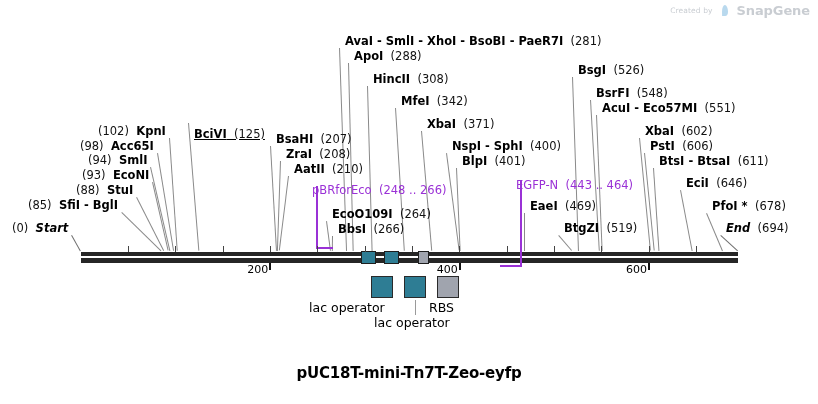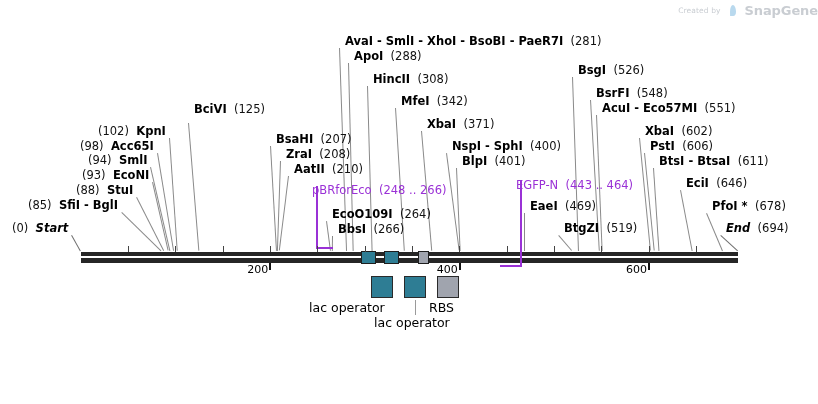--- a/index.html
+++ b/index.html
@@ -18,21 +18,21 @@
   }
   #map-root {
     position: absolute;
     left: 0; top: 0;
     width: 818px;
     height: 404px;
   }
   
   .watermark {
     position: absolute;
-    right: 0;
+    right: 8px;
     top: 3px;
     display: flex;
     align-items: center;
     gap: 9px;
     user-select: none;
     margin-left: 33px;
   }
   .watermark .wm-created {
     font-size: 7.5px;
     color: #c9cdd2;
@@ -239,21 +239,21 @@
       <div class="axis-tick" style="left: 648.512px; top: 245.5px; width: 1px; height: 6px; background: rgb(68, 68, 68);"></div>
     </div>
   <div id="labels-layer">
       <div class="site-label terminus" style="left: 12px; top: 222px;"><span class="pos">(0)&nbsp;&nbsp;</span><span class="nm">Start</span></div>
       <div class="site-label" style="left: 28px; top: 199px;"><span class="pos">(85)&nbsp;&nbsp;</span><span class="nm">SfiI  -  BglI</span></div>
       <div class="site-label" style="left: 76px; top: 184px;"><span class="pos">(88)&nbsp;&nbsp;</span><span class="nm">StuI</span></div>
       <div class="site-label" style="left: 82px; top: 169px;"><span class="pos">(93)&nbsp;&nbsp;</span><span class="nm">EcoNI</span></div>
       <div class="site-label" style="left: 88px; top: 154px;"><span class="pos">(94)&nbsp;&nbsp;</span><span class="nm">SmlI</span></div>
       <div class="site-label" style="left: 80px; top: 140px;"><span class="pos">(98)&nbsp;&nbsp;</span><span class="nm">Acc65I</span></div>
       <div class="site-label" style="left: 98px; top: 125px;"><span class="pos">(102)&nbsp;&nbsp;</span><span class="nm">KpnI</span></div>
-      <div class="site-label" style="left: 194px; top: 103px;"><span class="nm">BciVI</span><span class="pos">&nbsp;&nbsp;(125)</span></div>
+      <div class="site-label" style="left: 194px; top: 128px; text-decoration: underline;"><span class="nm">BciVI</span><span class="pos">&nbsp;&nbsp;(125)</span></div>
       <div class="site-label" style="left: 276px; top: 133px;"><span class="nm">BsaHI</span><span class="pos">&nbsp;&nbsp;(207)</span></div>
       <div class="site-label" style="left: 286px; top: 148px;"><span class="nm">ZraI</span><span class="pos">&nbsp;&nbsp;(208)</span></div>
       <div class="site-label" style="left: 294px; top: 163px;"><span class="nm">AatII</span><span class="pos">&nbsp;&nbsp;(210)</span></div>
       <div class="site-label" style="left: 332px; top: 208px;"><span class="nm">EcoO109I</span><span class="pos">&nbsp;&nbsp;(264)</span></div>
       <div class="site-label" style="left: 338px; top: 223px;"><span class="nm">BbsI</span><span class="pos">&nbsp;&nbsp;(266)</span></div>
       <div class="site-label" style="left: 345px; top: 35px;"><span class="nm">AvaI  -  SmlI  -  XhoI  -  BsoBI  -  PaeR7I</span><span class="pos">&nbsp;&nbsp;(281)</span></div>
       <div class="site-label" style="left: 354px; top: 50px;"><span class="nm">ApoI</span><span class="pos">&nbsp;&nbsp;(288)</span></div>
       <div class="site-label" style="left: 373px; top: 73px;"><span class="nm">HincII</span><span class="pos">&nbsp;&nbsp;(308)</span></div>
       <div class="site-label" style="left: 401px; top: 95px;"><span class="nm">MfeI</span><span class="pos">&nbsp;&nbsp;(342)</span></div>
       <div class="site-label" style="left: 427px; top: 118px;"><span class="nm">XbaI</span><span class="pos">&nbsp;&nbsp;(371)</span></div>
@@ -274,14 +274,15 @@
   <div id="legend-layer">
       <div class="legend-swatch" style="left: 371px; top: 276px; background: rgb(46, 125, 148);"></div>
       <div class="legend-text" style="left: 309px; top: 300px;">lac operator</div>
       <div class="legend-swatch" style="left: 404px; top: 276px; background: rgb(46, 125, 148);"></div>
       <div class="legend-text" style="left: 374px; top: 315px;">lac operator</div>
       <div class="legend-connector" style="left: 415px; top: 300px; height: 15px;"></div>
       <div class="legend-swatch" style="left: 437px; top: 276px; background: rgb(160, 164, 174);"></div>
       <div class="legend-text" style="left: 429px; top: 300px;">RBS</div>
     </div>
 
+  <div class="plasmid-title" style="top:364px;">pUC18T-mini-Tn7T-Zeo-eyfp</div>
 
 </div>
 
 </body></html>

